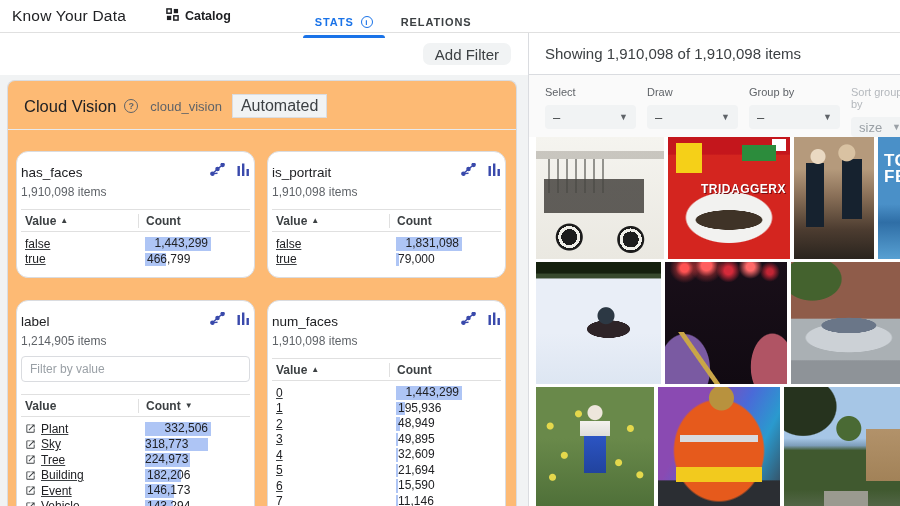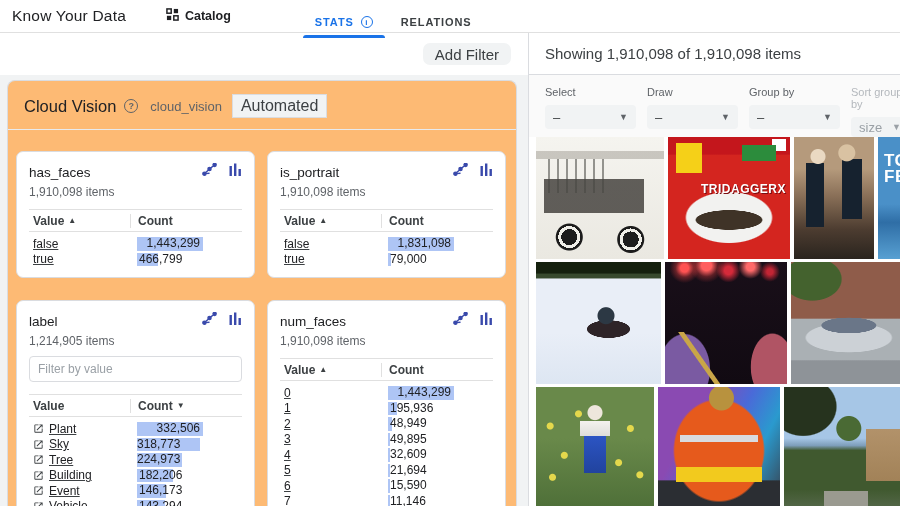--- a/index.html
+++ b/index.html
@@ -46,22 +46,22 @@
   .help-icon { width:14px; height:14px; border:1.5px solid #5f6368; border-radius:50%;
     display:grid; place-items:center; font-size:9px; font-weight:700; color:#5f6368;
     margin-left:8px; cursor:pointer; }
   .help-icon::after { content:"?"; }
   .cv-subtitle { font-size:13px; color:#5f6368; margin-left:12px; }
   .cv-badge { margin-left:10px; font-size:16px; color:#3c4043; background:#f1f3f4;
     border:1px solid #dadce0; border-radius:0; padding:2px 8px; }
 
   .cards-grid { display:grid; grid-template-columns:1fr 1fr; column-gap:12px; row-gap:22px;
     padding:21px 10px 0 8px; align-items:start; }
-  .stat-card { background:#fff; border:1px solid #dadce0; border-radius:7px;
-    padding:11px 12px 10px; }
+  .stat-card { background:#fff; border:1px solid #dadce0; border-radius:12px;
+    padding:11px 4px 10px; }
   .sc-top { display:flex; align-items:flex-start; justify-content:space-between; }
   .sc-title { font-size:13.5px; font-weight:500; color:#202124; padding-top:2px; }
   .sc-icons { display:flex; gap:12px; align-items:center; }
   .sc-icons svg { cursor:pointer; display:block; }
   .sc-items { font-size:12px; color:#5f6368; margin-top:5px; }
   .filter-slot input { width:100%; height:26px; margin:8px 0 2px; border:1px solid #dadce0;
     border-radius:4px; padding:0 8px; font-size:12px; font-family:inherit; color:#3c4043;
     outline:none; }
   .filter-slot input::placeholder { color:#9aa0a6; }
 

